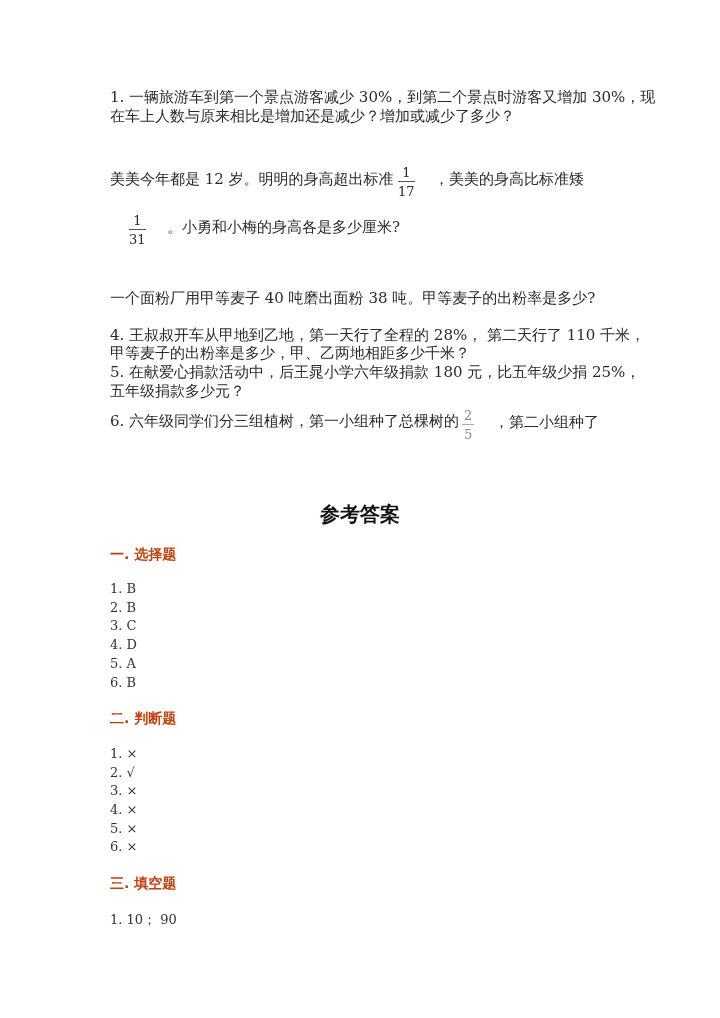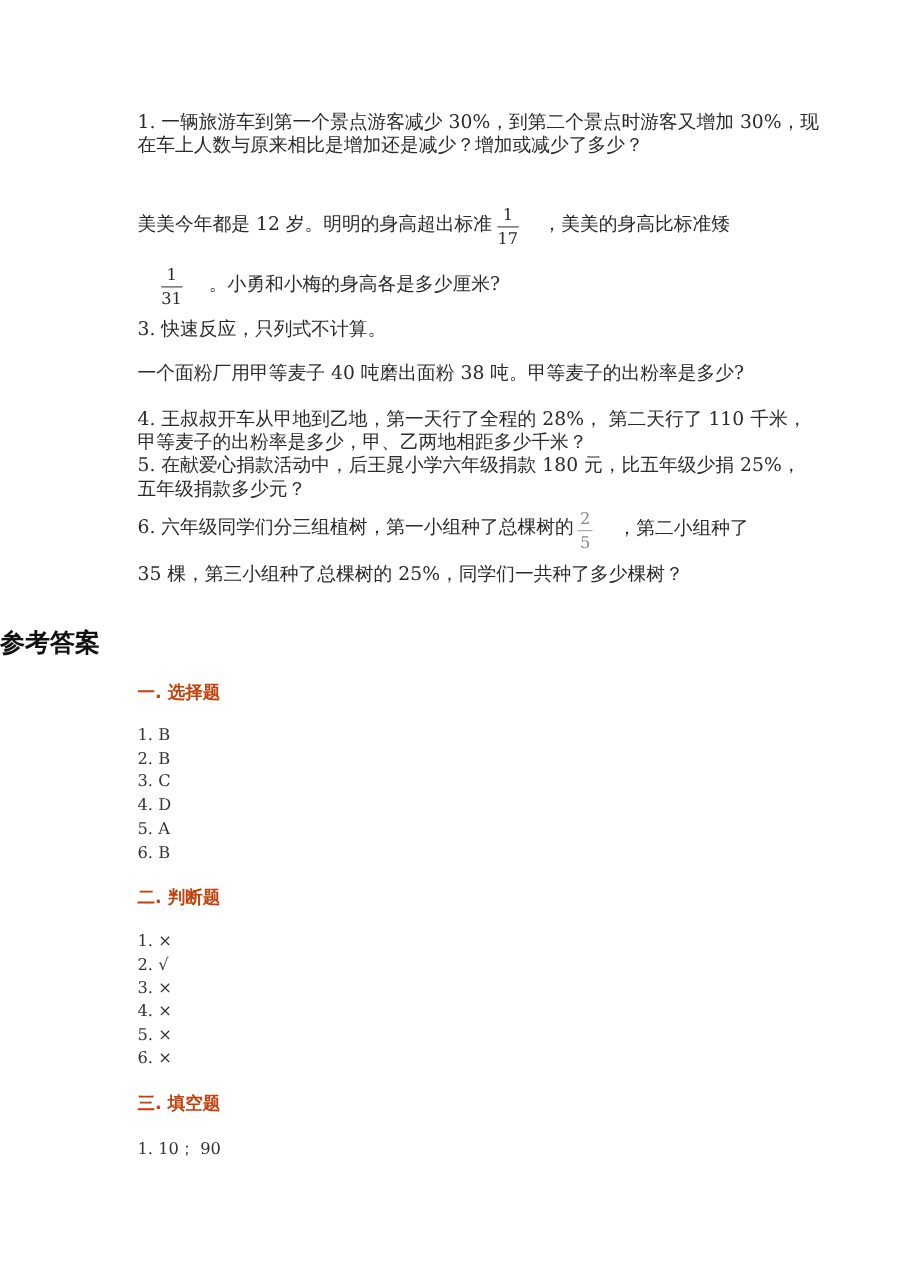--- a/index.html
+++ b/index.html
@@ -43,20 +43,21 @@
       height: 1px;
       background: #555;
       margin: 1px 0 2px 0;
     }
     .frac.gray { color: #888; }
     .frac.gray .bar { background: #aaa; }
     .title {
       position: absolute;
       left: 0;
       width: 720px;
+      text-align: center;
       top: 500px;
       font-family: "DejaVu Sans", "Liberation Sans", sans-serif;
       font-weight: bold;
       font-size: 20px;
       line-height: 28px;
       color: #111;
     }
     .section {
       position: absolute;
       left: 110px;
@@ -91,37 +92,35 @@
     <span class="den">17</span>
   </div>
   <div class="line" style="left:434px; top:170px;">，美美的身高比标准矮</div>
   <div class="frac" style="left:129px; top:213px;">
     <span class="num">1</span>
     <span class="bar"></span>
     <span class="den">31</span>
   </div>
   <div class="line" style="left:167px; top:218px;">。小勇和小梅的身高各是多少厘米?</div>
 
-  <div class="line" style="top:254px;">3. 快速反应，只列式不计算。</div>
   <div class="line" style="top:289px;">一个面粉厂用甲等麦子 40 吨磨出面粉 38 吨。甲等麦子的出粉率是多少?</div>
 
   <div class="line" style="top:326px;">4. 王叔叔开车从甲地到乙地，第一天行了全程的 28%，  第二天行了  110 千米，</div>
   <div class="line" style="top:344px;">甲等麦子的出粉率是多少，甲、乙两地相距多少千米？</div>
 
   <div class="line" style="top:363px;">5. 在献爱心捐款活动中，后王晁小学六年级捐款 180 元，比五年级少捐 25%，</div>
   <div class="line" style="top:382px;">五年级捐款多少元？</div>
 
   <div class="line" style="top:412px;">6. 六年级同学们分三组植树，第一小组种了总棵树的</div>
   <div class="frac gray" style="left:462px; top:408px;">
     <span class="num">2</span>
     <span class="bar"></span>
     <span class="den">5</span>
   </div>
   <div class="line" style="left:494px; top:413px;">，第二小组种了</div>
-  <div class="line" style="top:450px;">35 棵，第三小组种了总棵树的 25%，同学们一共种了多少棵树？</div>
 
   <div class="title">参考答案</div>
 
   <div class="section" style="top:545px;">一. 选择题</div>
   <div class="ans" style="top:580px;">1. B</div>
   <div class="ans" style="top:599px;">2. B</div>
   <div class="ans" style="top:617px;">3. C</div>
   <div class="ans" style="top:636px;">4. D</div>
   <div class="ans" style="top:655px;">5. A</div>
   <div class="ans" style="top:674px;">6. B</div>

